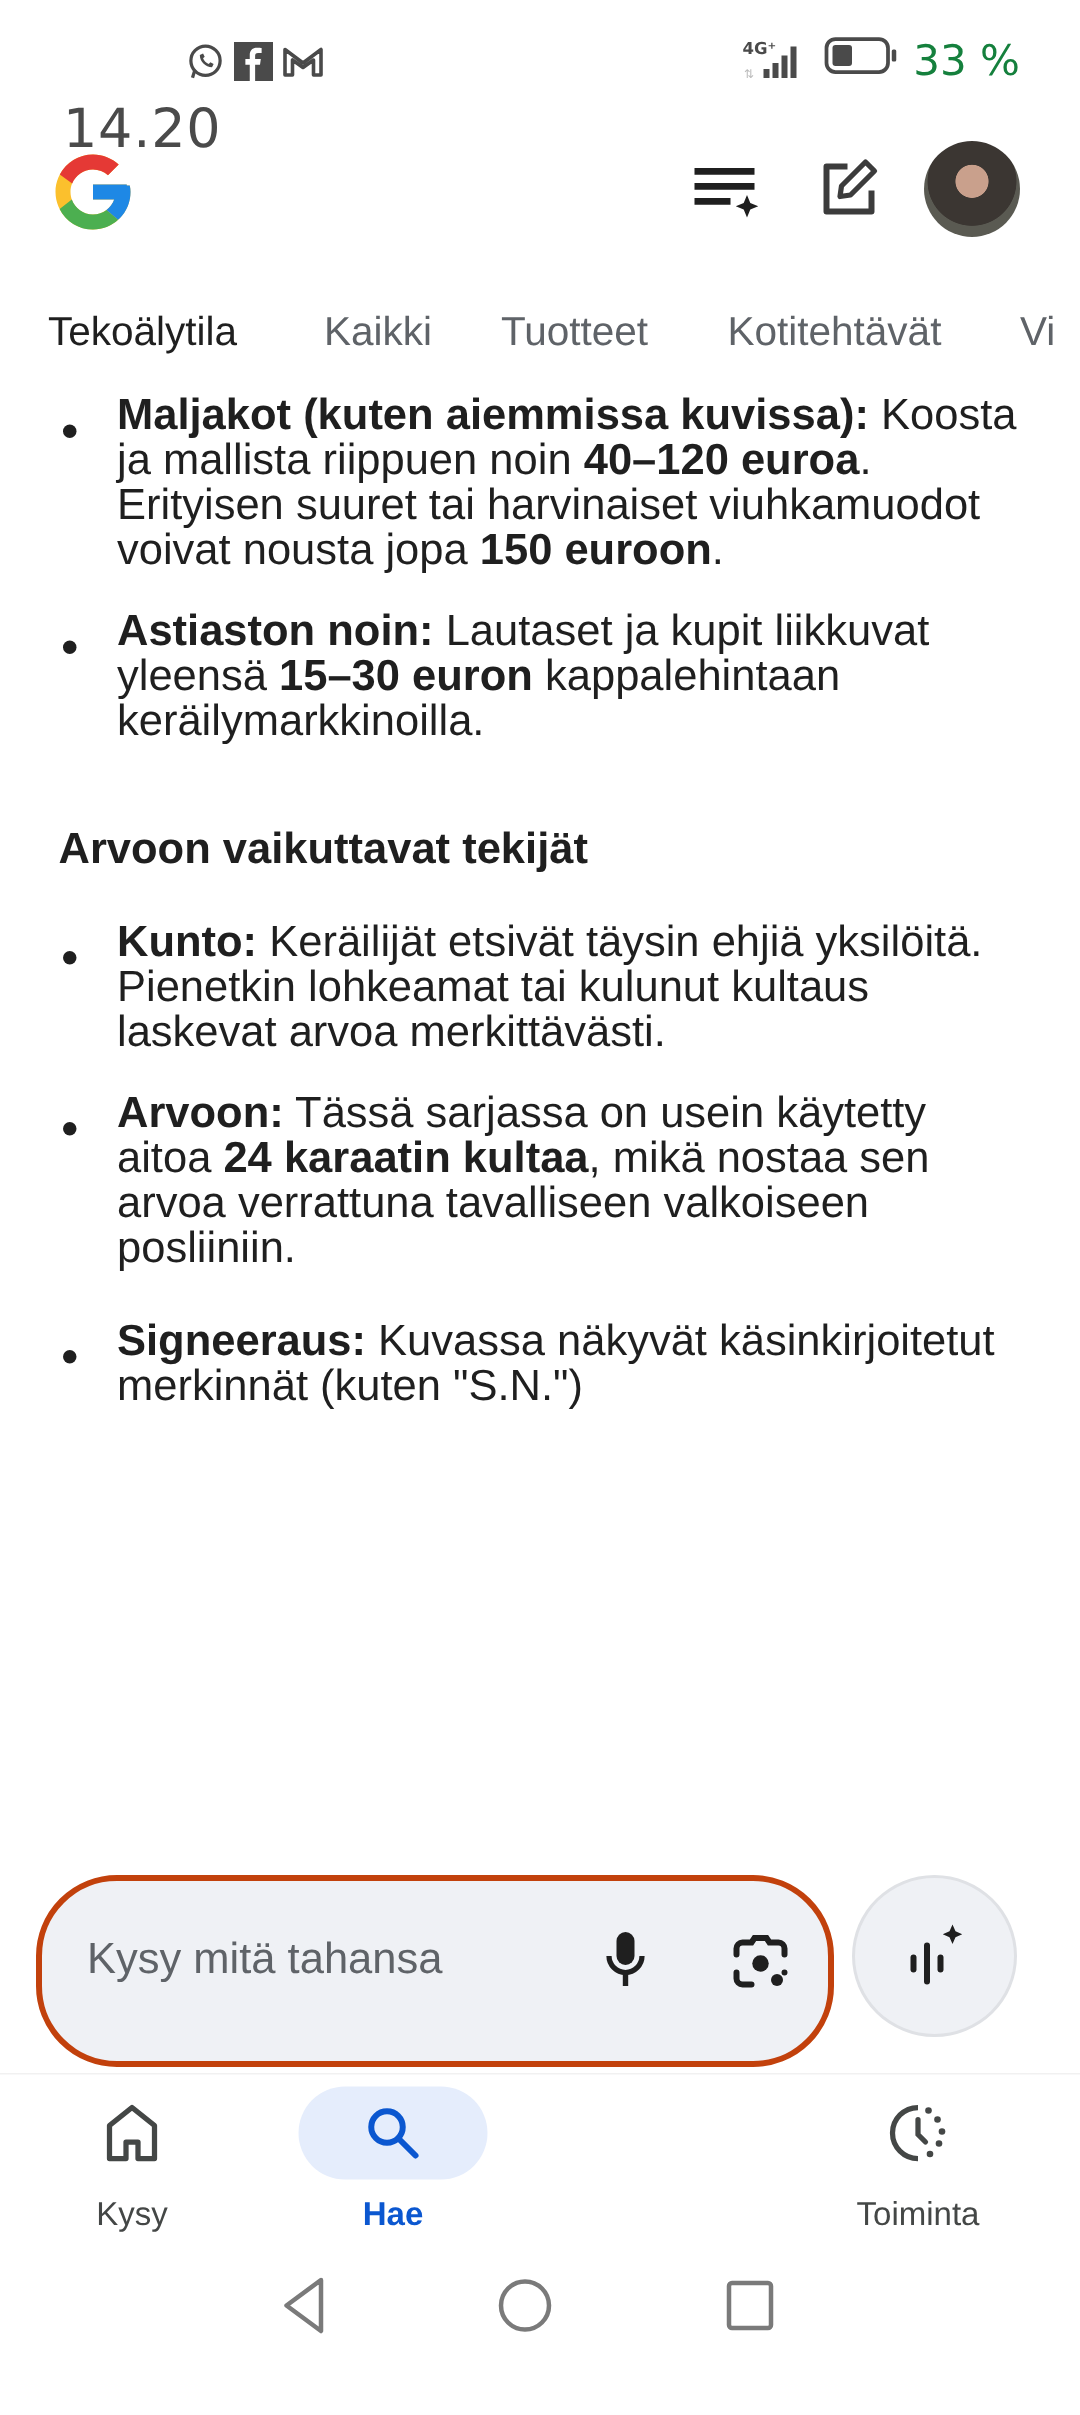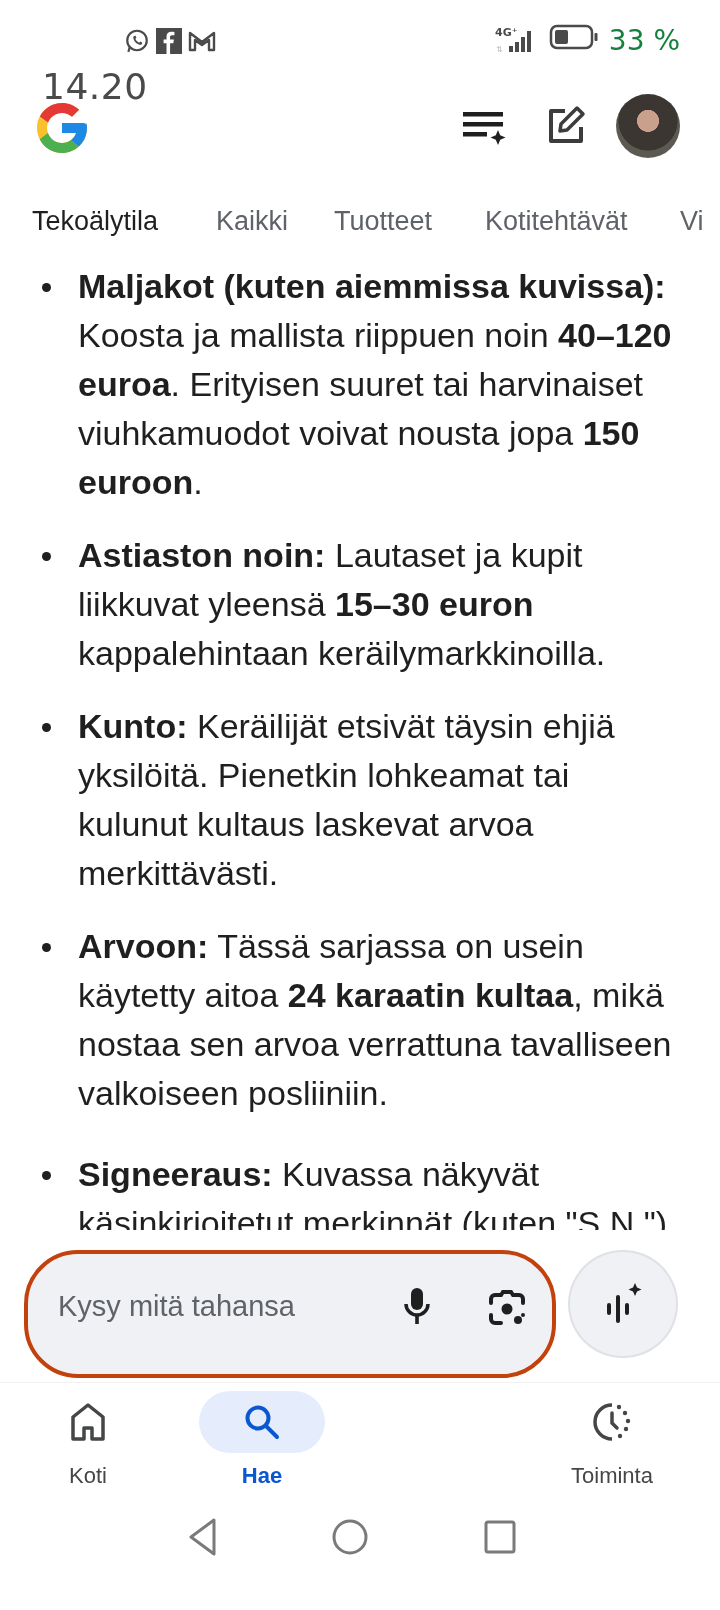--- a/index.html
+++ b/index.html
@@ -21,21 +21,21 @@
   .avatar { width: 64px; height: 64px; border-radius: 50%; margin-left: 18px; overflow: hidden; background: radial-gradient(circle at 50% 42%, #c9a08c 0 22%, #3b3632 23% 60%, #5a5a52 61% 100%); }
 
   
   .tabs { position: absolute; top: 206px; left: 0; width: 720px; height: 44px; white-space: nowrap; overflow: hidden; }
   .tab { position: absolute; top: 0; font-size: 27px; color: #5f6368; cursor: pointer; }
   .tab.active { color: #1f1f1f; }
 
   
   .content { position: absolute; top: 262px; left: 0; width: 720px; height: 968px; overflow: hidden; }
   .bullet-list { list-style: none; }
-  .bullet { position: relative; padding-left: 78px; padding-right: 40px; font-size: 34px; line-height: 49px; color: #1f1f1f; }
+  .bullet { position: relative; padding-left: 78px; padding-right: 40px; font-size: 29px; line-height: 30px; color: #1f1f1f; }
   .bullet::before { content: ""; position: absolute; left: 42px; top: 21px; width: 9px; height: 9px; border-radius: 50%; background: #1f1f1f; }
   .bullet b { font-weight: bold; }
   .sec-heading { font-size: 29px; font-weight: bold; padding-left: 39px; line-height: 46px; }
 
   
   .search-area { position: absolute; top: 1250px; left: 0; width: 720px; height: 112px; }
   .search-pill { position: absolute; left: 24px; top: 0; width: 532px; height: 128px; border-radius: 54px; background: #eff1f5; border: 4px solid #c2410c; cursor: text; }
   .search-placeholder { position: absolute; left: 30px; top: 36px; font-size: 29px; color: #5f6368; }
   .mic-btn { position: absolute; left: 364px; top: 28px; width: 50px; height: 50px; display: flex; align-items: center; justify-content: center; cursor: pointer; }
   .lens-btn { position: absolute; left: 452px; top: 28px; width: 54px; height: 54px; display: flex; align-items: center; justify-content: center; cursor: pointer; }
@@ -122,20 +122,21 @@
   <span class="tab" style="left:334px;">Tuotteet</span>
   <span class="tab" style="left:485px;">Kotitehtävät</span>
   <span class="tab" style="left:680px;">Vi</span>
 </div>
 
 <div class="content">
   <ul class="bullet-list">
     <li class="bullet"><b>Maljakot (kuten aiemmissa kuvissa):</b><span> Koosta ja mallista riippuen noin </span><b>40–120 euroa</b><span>. Erityisen suuret tai harvinaiset viuhkamuodot voivat nousta jopa </span><b>150 euroon</b><span>.</span></li>
     <li class="bullet" style="margin-top:24px;"><b>Astiaston noin:</b><span> Lautaset ja kupit liikkuvat yleensä </span><b>15–30 euron</b><span> kappalehintaan keräilymarkkinoilla.</span></li>
   </ul>
+  <h3 class="sec-heading" style="margin-top:47px;">Arvoon vaikuttavat tekijät</h3>
   <ul class="bullet-list" style="margin-top:24px;">
     <li class="bullet"><b>Kunto:</b><span> Keräilijät etsivät täysin ehjiä yksilöitä. Pienetkin lohkeamat tai kulunut kultaus laskevat arvoa merkittävästi.</span></li>
     <li class="bullet" style="margin-top:24px;"><b>Arvoon:</b><span> Tässä sarjassa on usein käytetty aitoa </span><b>24 karaatin kultaa</b><span>, mikä nostaa sen arvoa verrattuna tavalliseen valkoiseen posliiniin.</span></li>
     <li class="bullet" style="margin-top:32px;"><b>Signeeraus:</b><span> Kuvassa näkyvät käsinkirjoitetut merkinnät (kuten "S.N.")</span></li>
   </ul>
 </div>
 
 <div class="search-area">
   <div class="search-pill">
     <span class="search-placeholder">Kysy mitä tahansa</span>
@@ -164,21 +165,21 @@
   </div>
 </div>
 
 <div class="bottom-nav">
   <div class="nav-item" style="left:13px;">
     <div class="nav-icon-wrap">
       <svg width="36" height="40" viewBox="0 0 36 40">
           <path d="M3 37V15L18 3l15 12v22H22V26h-8v11z" fill="none" stroke="#444746" stroke-width="3.5" stroke-linejoin="round"></path>
         </svg>
     </div>
-    <span class="nav-label">Koti</span>
+    <span class="nav-label">Kysy</span>
   </div>
   <div class="nav-item active" style="left:187px;">
     <div class="nav-icon-wrap">
       <svg width="38" height="38" viewBox="0 0 38 38">
           <circle cx="15" cy="15" r="10.5" fill="none" stroke="#0b57d0" stroke-width="4"></circle>
           <path d="M23 23l11 11" stroke="#0b57d0" stroke-width="4" stroke-linecap="round"></path>
         </svg>
     </div>
     <span class="nav-label">Hae</span>
   </div>

